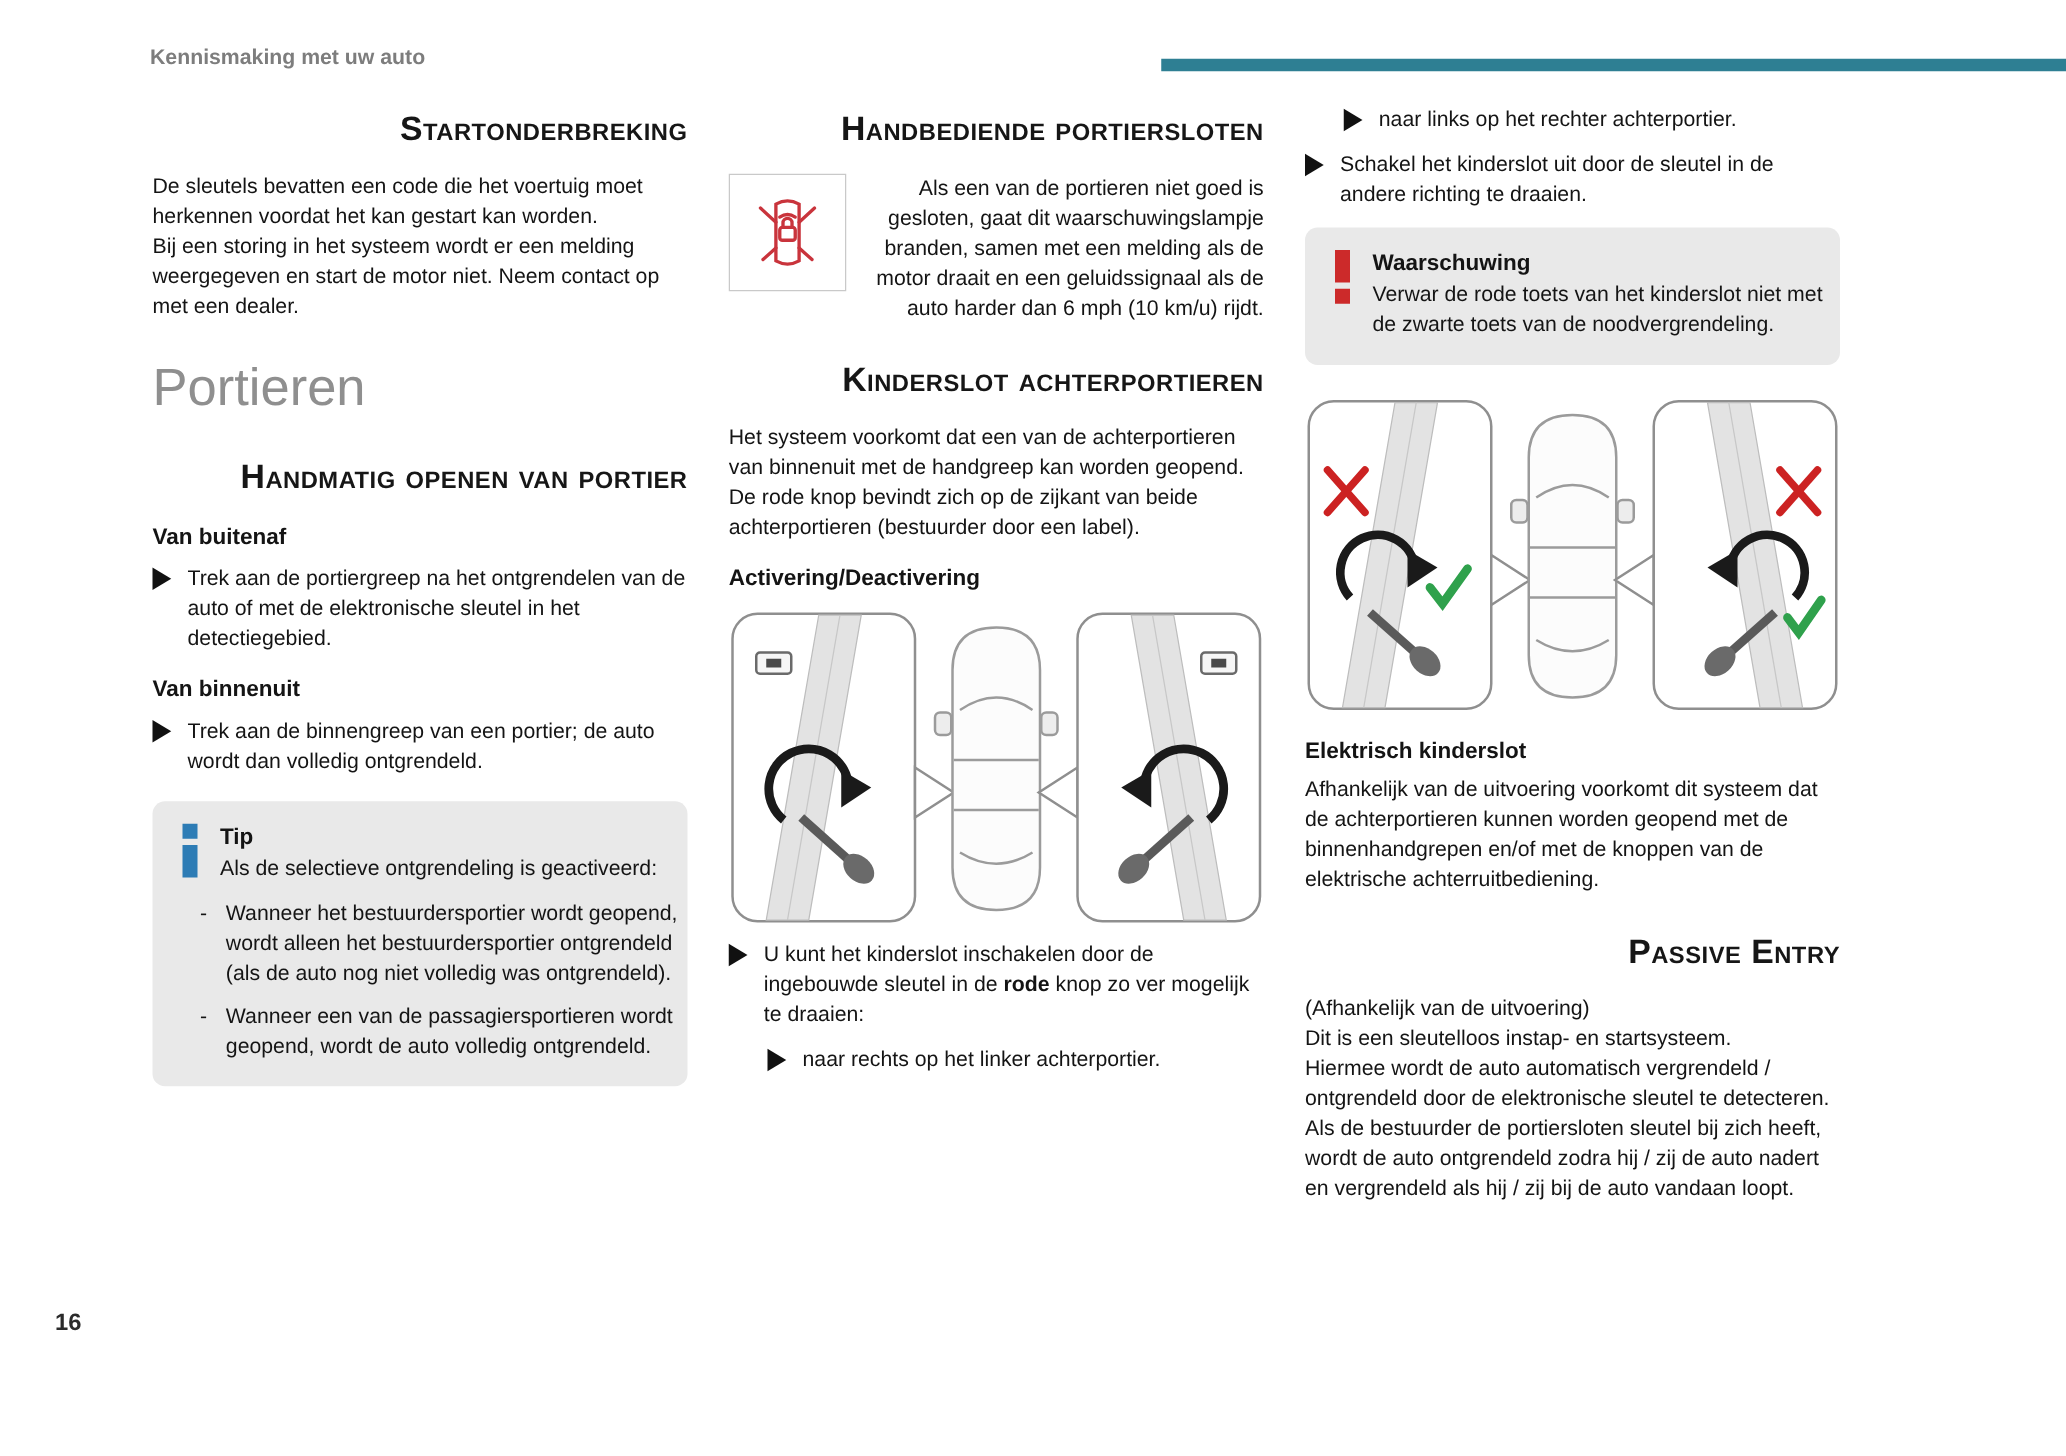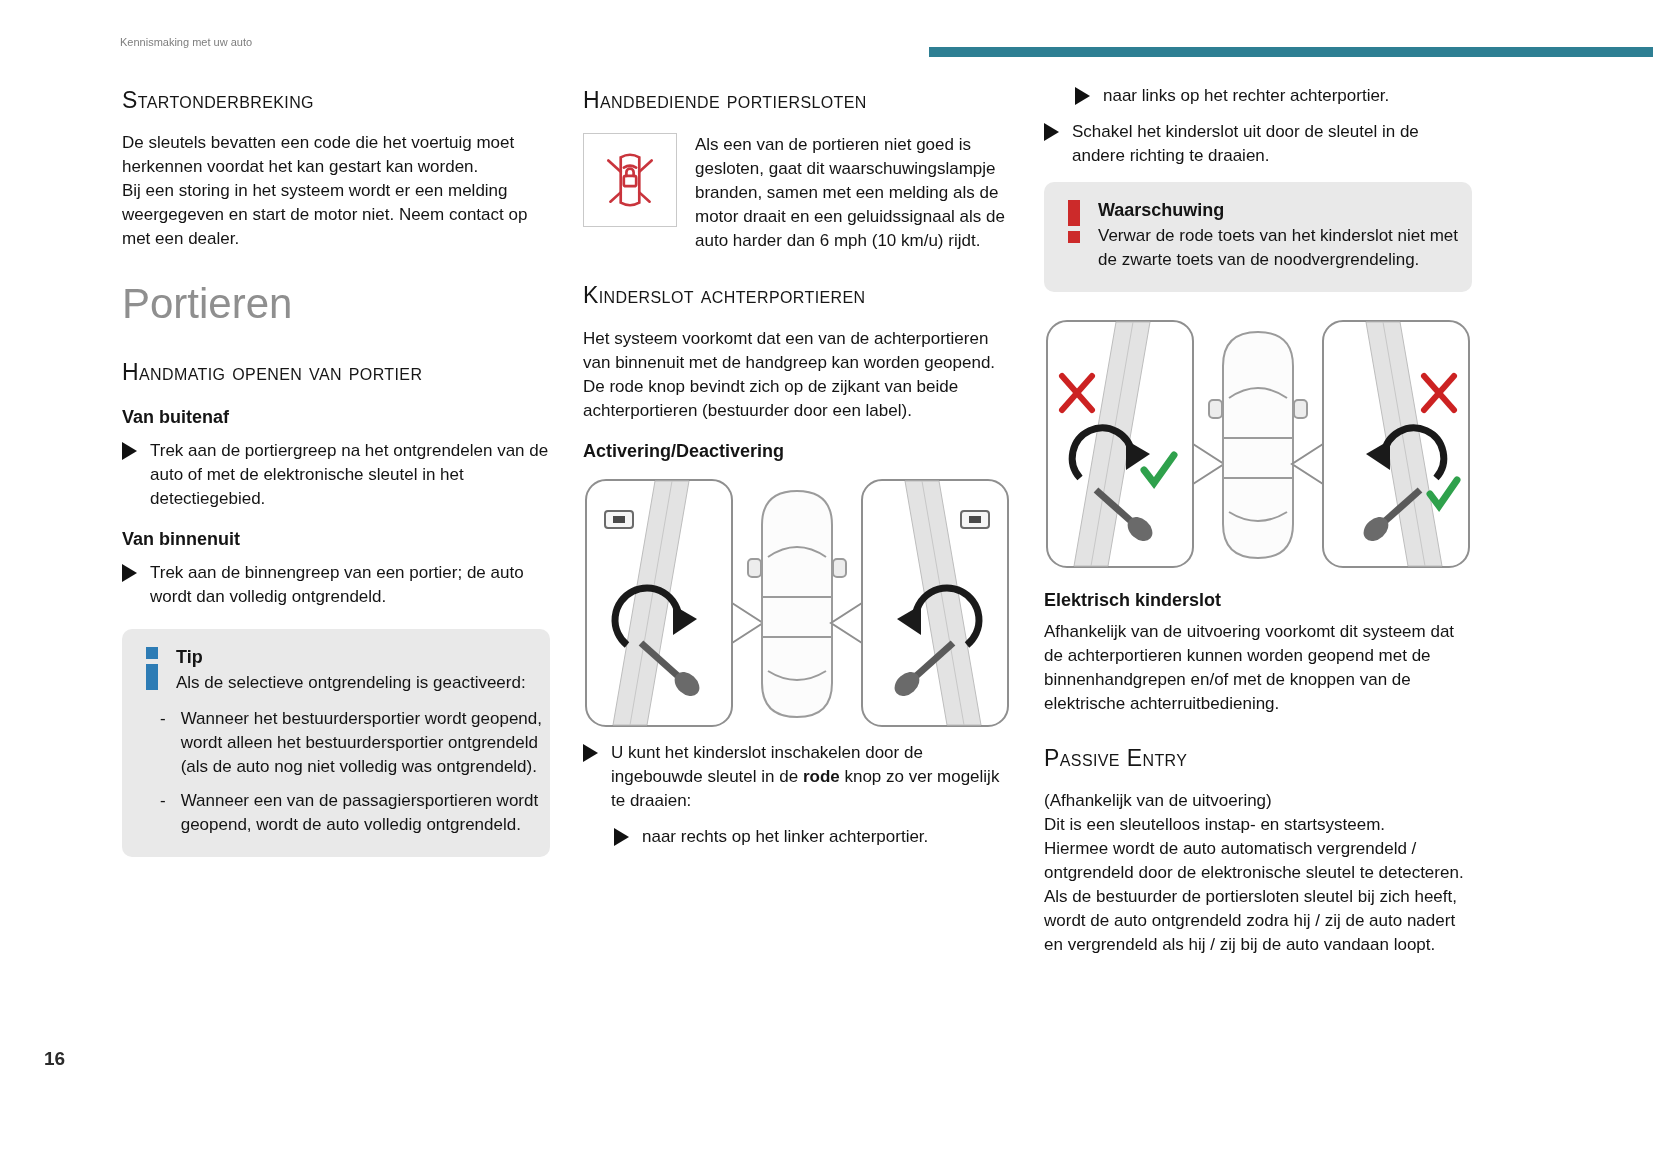--- a/index.html
+++ b/index.html
@@ -5,35 +5,36 @@
   * { box-sizing: border-box; }
   html, body { margin: 0; padding: 0; }
   body {
     width: 1653px; height: 1165px;
     background: #ffffff;
     font-family: "Liberation Sans", "DejaVu Sans", sans-serif;
     color: #141414;
   }
   .page { position: relative; width: 1653px; height: 1165px; overflow: hidden; background: #fff; }
 
-  .page-header { position: absolute; left: 120px; top: 36px; font-size: 11px; color: #7d7d7d; }
+  .page-header { position: absolute; left: 120px; top: 36px; font-size: 17px; color: #7d7d7d; font-weight: bold; }
   .accent-bar { position: absolute; left: 929px; top: 47px; width: 724px; height: 10px; background: #2e7f93; }
   .page-number { position: absolute; left: 44px; top: 1048px; font-size: 19px; font-weight: 700; color: #2b2b2b; }
 
   .columns { position: absolute; left: 122px; top: 84px; display: flex; gap: 33px; }
   .col { width: 428px; font-size: 17px; line-height: 24px; }
 
   .sc-head {
     font-variant: small-caps;
-    font-weight: 400;
-    font-size: 23px;
+    font-weight: 700;
+    font-size: 27px;
     line-height: 1.45;
     letter-spacing: .4px;
     margin: 0 0 14px 0;
     color: #161616;
+    text-align: right;
   }
   .sc-head.mt { margin-top: 26px; }
   .section-title { font-size: 42px; line-height: 1.2; font-weight: 400; color: #8f8f8f; margin: 28px 0 4px 0; }
   .sub-head { font-weight: 700; font-size: 18px; margin: 16px 0 8px 0; }
   p.body { margin: 0; }
   .b { font-weight: 700; }
 
   .bullet { display: flex; gap: 13px; margin: 10px 0 12px 0; }
   .bullet.nested { margin-left: 31px; }
   .tri {
@@ -48,21 +49,21 @@
   .info-icon, .warn-icon { float: left; width: 12px; margin: 2px 18px 6px 2px; }
   .info-icon .dot { display: block; width: 12px; height: 12px; background: #2d7cb5; }
   .info-icon .bar { display: block; width: 12px; height: 26px; background: #2d7cb5; margin-top: 5px; }
   .warn-icon .bar { display: block; width: 12px; height: 26px; background: #cc2a2a; }
   .warn-icon .dot { display: block; width: 12px; height: 12px; background: #cc2a2a; margin-top: 5px; }
 
   .dash-list { margin-top: 12px; }
   .dash-item { display: flex; gap: 15px; padding-left: 16px; margin-top: 10px; }
   .dash { flex: 0 0 auto; }
 
-  .lamp-row { display: flex; gap: 18px; margin: 16px 0 6px 0; align-items: flex-start; }
+  .lamp-row { display: flex; gap: 18px; margin: 16px 0 6px 0; align-items: flex-start; text-align: right; }
   .lamp-box { flex: 0 0 auto; width: 94px; height: 94px; border: 1px solid #c9c9c9; background: #fff; display: flex; align-items: center; justify-content: center; }
 
   .illustration { display: block; width: 428px; height: auto; margin: 14px 0 12px 0; }
   .illustration.col3 { margin: 26px 0 16px 0; }
 </style>
 </head>
 <body>
 
 <div class="page">
 

